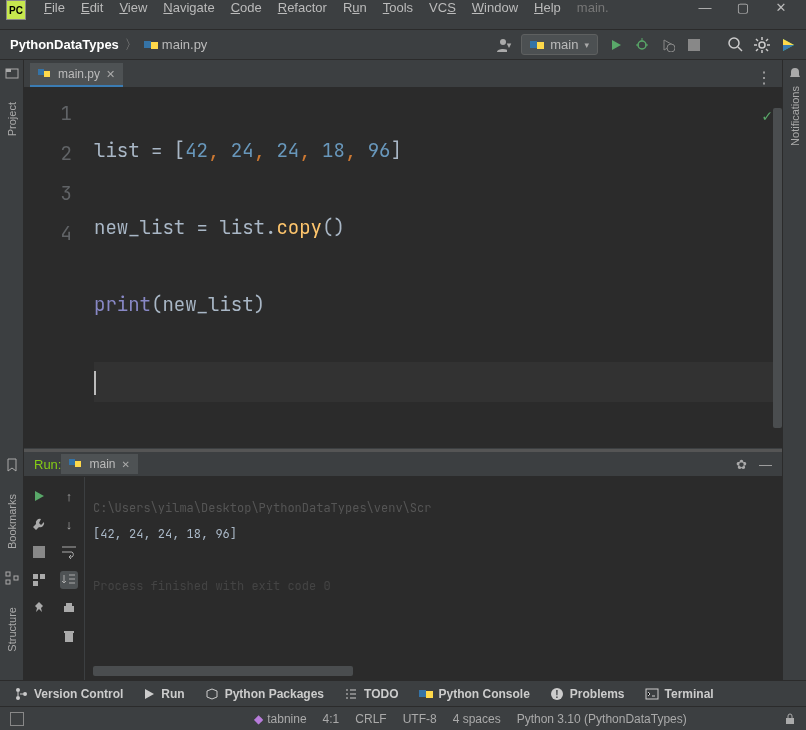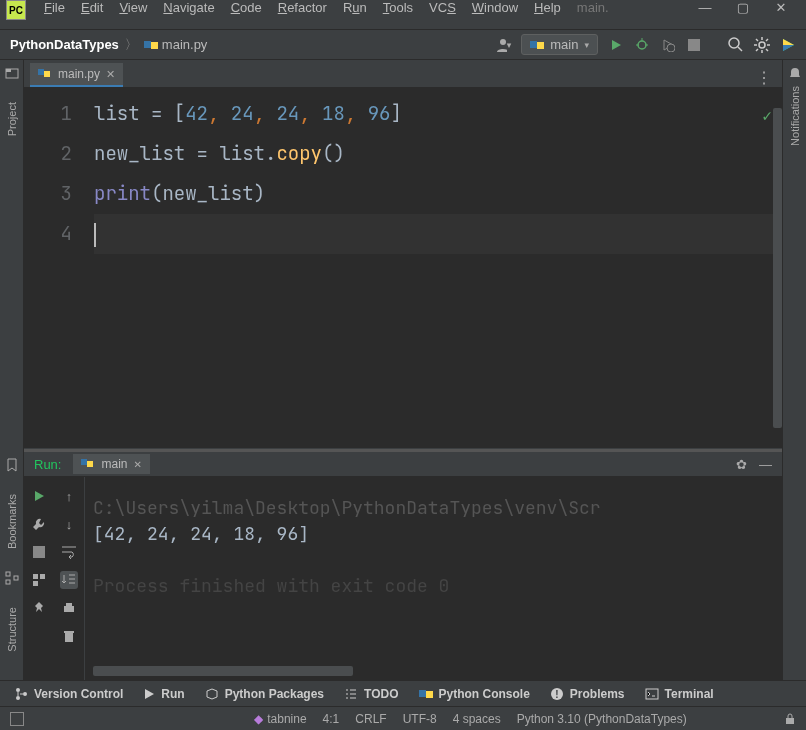--- a/index.html
+++ b/index.html
@@ -41,44 +41,44 @@
 
 .edtabs { height:28px; background:#3c3f41; display:flex; align-items:flex-end; padding-left:6px; border-bottom:1px solid #2b2b2b;}
 .edtab { background:#4e5254; border-bottom:2px solid #3b7cb3; padding:4px 8px; display:flex;align-items:center;gap:6px; font-size:12px;}
 .edtab .close { color:#aaa; font-size:11px;}
 .edtabs .more { margin-left:auto; padding:0 10px; color:#aaa; font-size:16px;}
 
 .editor { flex:1; display:flex; background:#2b2b2b; font-family:"JetBrains Mono","Consolas",monospace; font-size:19px; line-height:40px; position:relative; min-height:0;}
 .elines { width:70px; text-align:right; color:#606366; padding-right:22px; padding-top:6px; user-select:none; background:#2b2b2b;}
 .elines div { height:40px; }
 .ecode { flex:1; padding-top:6px; position:relative;}
-.ecode .row { height:40px; white-space:pre;}
+.ecode .row { height:40px; white-space:pre;margin-top:37px;}
 .row.current { background:#323232; }
 .check { position:absolute; top:8px; right:10px; color:#59a869; font-size:16px;}
 .escroll { position:absolute; right:0; top:20px; width:9px; height:320px; background:#4a4d4f; border-radius:2px;}
 .c-var { color:#a9b7c6; }
 .c-op { color:#a9b7c6; }
 .c-br { color:#a9b7c6; }
 .c-num { color:#6897bb; }
 .c-fn { color:#ffc66d; }
 .c-comma { color:#cc7832; }
 .c-builtin { color:#8888c6; }
 .caret { display:inline-block; width:2px; height:24px; background:#bbbbbb; vertical-align:middle;}
 
 .runpanel { height:232px; background:#2b2b2b; border-top:1px solid #3c3f41; display:flex; flex-direction:column;}
 .runheader { height:28px; background:#3c3f41; display:flex; align-items:center; padding:0 10px; border-bottom:1px solid #2b2b2b; border-top:3px solid #555;}
-.runheader .lbl { color:#22c55e; margin-right:12px;}
+.runheader .lbl { color:#84cc16; margin-right:0;}
 .runtab { background:#4e5254; padding:3px 8px; display:flex; align-items:center; gap:6px; font-size:12px;}
 .runheader .right { margin-left:auto; display:flex; gap:12px; color:#aaa;}
 .runbody { flex:1; display:flex;}
 .runside { width:30px; display:flex; flex-direction:column; align-items:center; gap:10px; padding-top:10px;}
 .runside2 { width:30px; display:flex; flex-direction:column; align-items:center; gap:10px; padding-top:10px;}
 .runside .ico, .runside2 .ico { width:18px;height:18px; display:flex;align-items:center;justify-content:center; color:#aaa;}
 .runside2 .boxed { background:#4e5254; border-radius:3px;}
-.console { flex:1; font-family:"JetBrains Mono","Consolas",monospace; font-size:18px; line-height:26px; padding:18px 8px; color:#a9b7c6; position:relative; border-left:1px solid #3c3f41;}
+.console { flex:1; font-family:"JetBrains Mono","Consolas",monospace; font-size:12px; line-height:26px; padding:18px 8px; color:#a9b7c6; position:relative; border-left:1px solid #3c3f41;}
 .console .dim { color:#555;}
 .console .faded { color:#444;}
 .conscroll { position:absolute; left:8px; bottom:4px; width:260px; height:10px; background:#4a4d4f; border-radius:2px;}
 
 .bottombar { height:26px; background:#3c3f41; border-top:1px solid #2b2b2b; display:flex; align-items:center; gap:20px; padding:0 14px; font-size:12px;font-weight:bold;}
 .bottombar .item { display:flex; align-items:center; gap:6px; color:#ccc;}
 .statusbar { height:24px; background:#3c3f41; border-top:1px solid #2b2b2b; display:flex; align-items:center; padding:0 10px; font-size:12px; color:#aaa;}
 .statusbar .sq { width:14px;height:14px; border:1px solid #888;}
 .statusbar .tabnine { margin-left: 230px; display:flex;align-items:center;gap:4px;}
 .statusbar .tabnine .logo-t {color:#b87cdb;}

